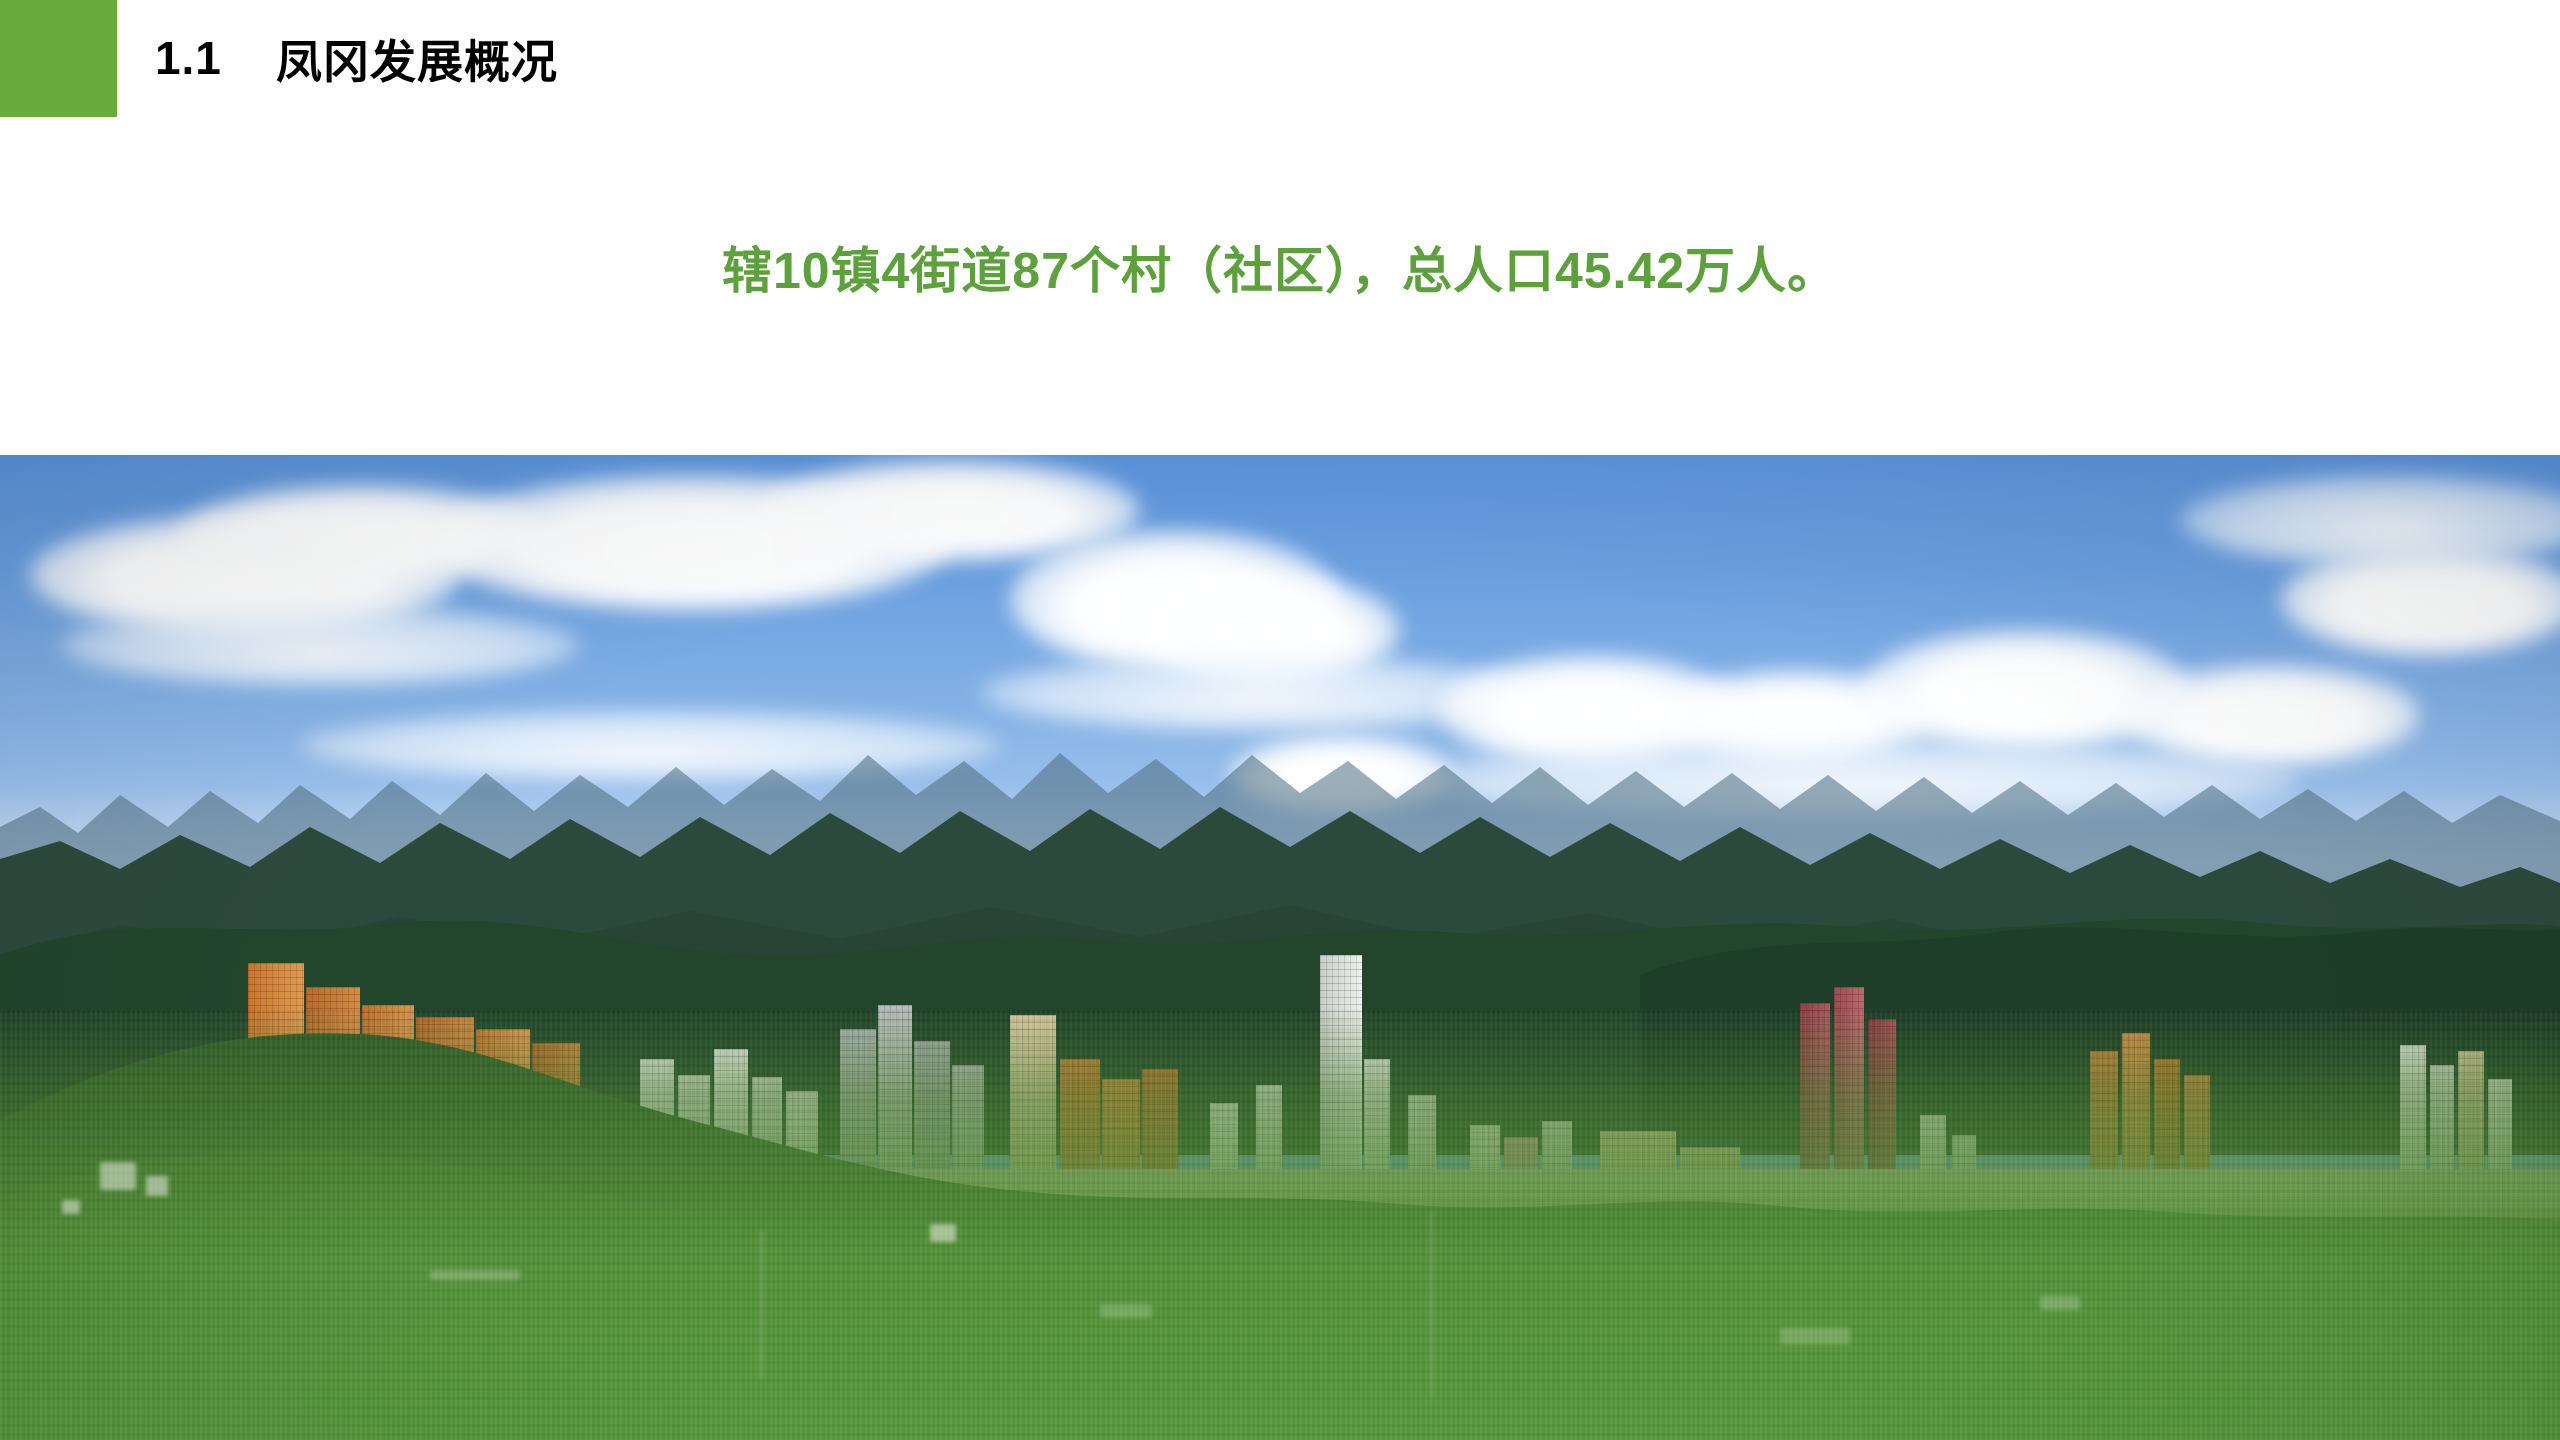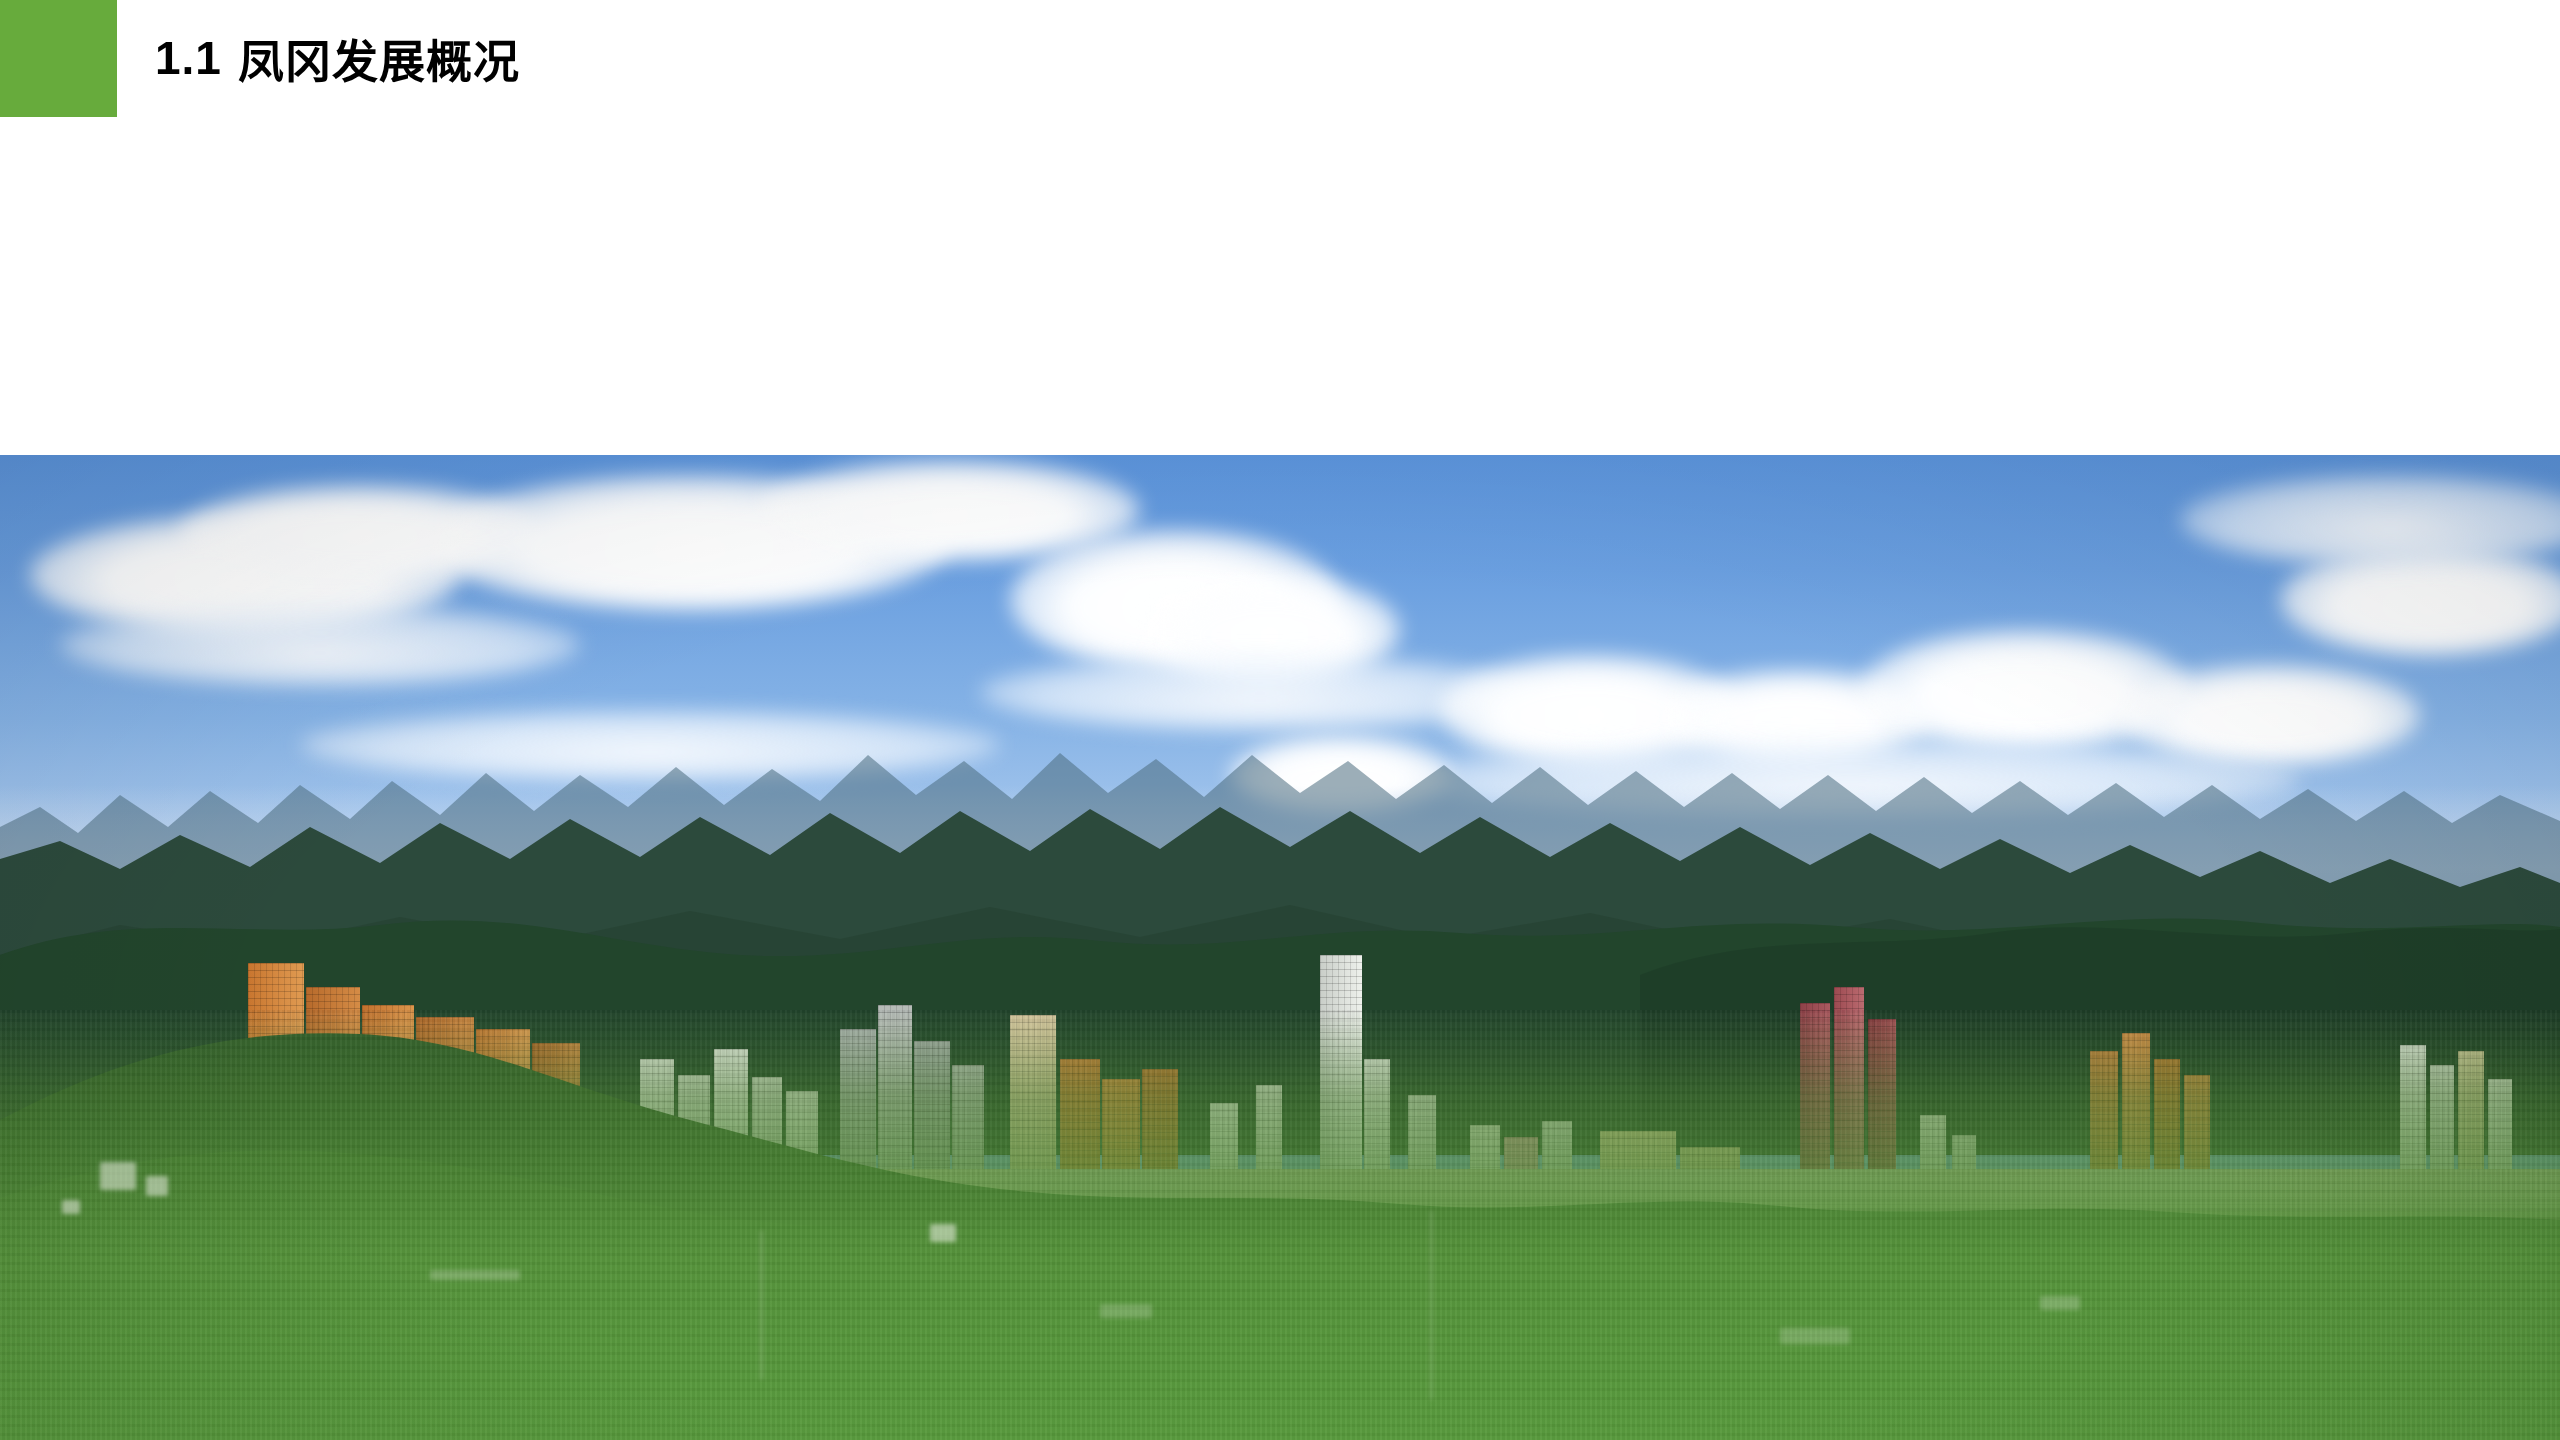--- a/index.html
+++ b/index.html
@@ -29,21 +29,21 @@
   .page-title{
     position:absolute;left:155px;top:18px;
     height:80px;
     display:flex;align-items:center;
     font-size:46px;
     font-weight:bold;
     color:#000000;
     letter-spacing:1px;
     white-space:nowrap;
   }
-  .page-title .tnum{margin-right:16px;}
+  .page-title .tnum{margin-right:54px;}
 
   
   .lead-copy{
     position:absolute;
     left:130px;right:130px;top:215px;
     text-align:center;
     color:#5da13c;
     font-size:50px;
     font-weight:bold;
     line-height:112px;
@@ -123,20 +123,21 @@
 <div class="slide">
 
   <div class="header-accent"></div>
 
   <div class="page-title">
     <span class="tnum">1.1</span>
     <span>凤冈发展概况</span>
   </div>
 
   <div class="lead-copy">
+    <span class="ln">辖10镇4街道87个村（社区），总人口45.42万人。</span>
   </div>
 
   <div class="photo">
 
     <div class="sky"></div>
 
     <div>
       <div class="cloud w" style="left:30px;  top:60px;  width:430px; height:120px;"></div>
       <div class="cloud w" style="left:180px; top:30px;  width:360px; height:95px;"></div>
       <div class="cloud w" style="left:430px; top:20px;  width:520px; height:135px;"></div>

